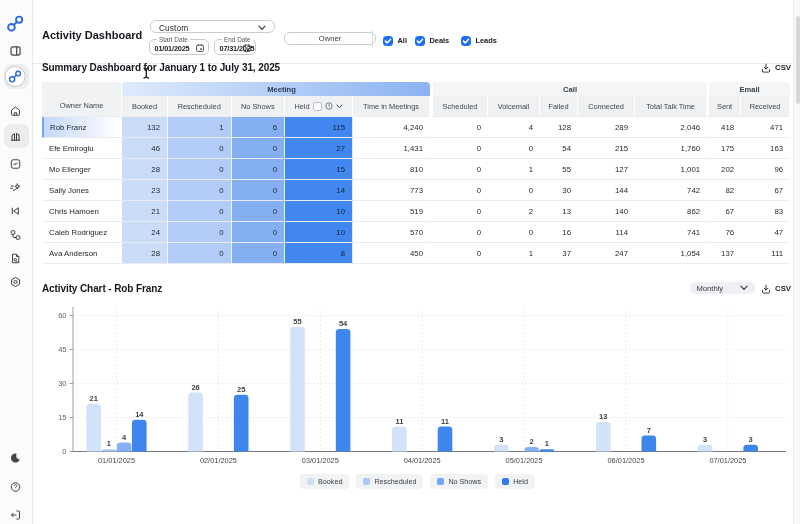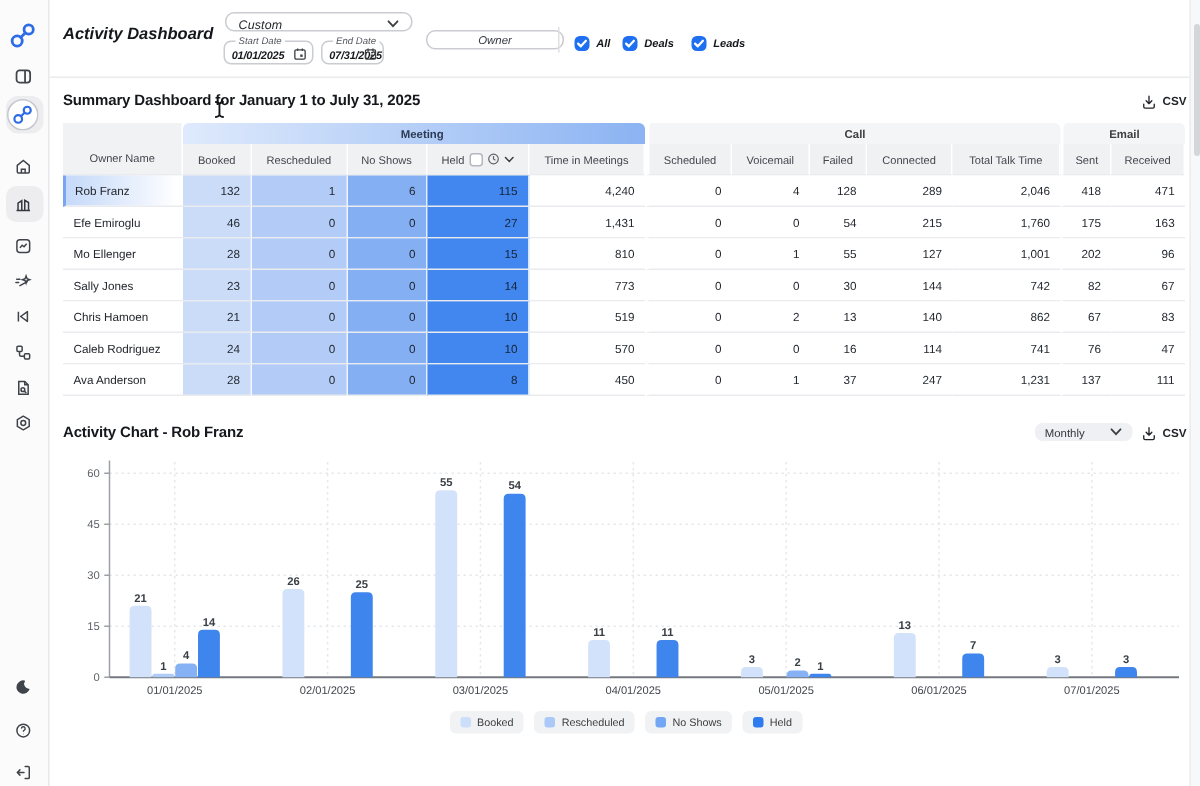--- a/index.html
+++ b/index.html
@@ -3,21 +3,21 @@
 <style>
 * { margin:0; padding:0; box-sizing:border-box; }
 html,body { width:800px; height:524px; overflow:hidden; background:#fff;
   font-family:"Liberation Sans", sans-serif; position:relative; }
 .abs { position:absolute; }
 
 #sidebar { left:0; top:0; width:33px; height:524px; background:#fbfbfc; border-right:1px solid #e8e9eb; }
 #sidebar svg { position:absolute; left:50%; transform:translateX(-54%); }
 .navbg { position:absolute; left:4px; width:25px; border-radius:7px; background:#ededef; }
 
-#topbar { left:33px; top:0; width:760px; height:52px; border-bottom:1px solid #e9eaec; background:#fff;font-style:italic; }
+#topbar { left:33px; top:12px; width:760px; height:52px; border-bottom:1px solid #e9eaec; background:#fff; }
 #h1 { position:absolute; left:9px; top:17px; font-size:11px; font-weight:bold; color:#14171c; letter-spacing:0; }
 .field { position:absolute; border:1px solid #caccd1; border-radius:5px; background:#fff; }
 #custom { left:117px; top:8px; width:125px; height:13px; border-radius:6px;padding-left:12px; }
 #custom span { position:absolute; left:8px; top:2px; font-size:8.3px; color:#1d2127; letter-spacing:0.1px; }
 #sdate { left:116px; top:27px; width:60px; height:16px; }
 #edate { left:181px; top:27px; width:42px; height:16px; }
 .flabel { position:absolute; top:-3.6px; left:7px; font-size:6.4px; color:#54585f; background:#fff; padding:0 2px; }
 .fval { position:absolute; left:4.5px; top:3.8px; font-size:7.3px; font-weight:bold; color:#17191d; letter-spacing:-0.15px; }
 .cal { position:absolute; right:4px; top:4px; }
 #owner { left:251px; top:19.5px; width:92px; height:13.5px; border-radius:6px; border:1px solid #caccd1;
@@ -250,21 +250,21 @@
         <td class="name">Ava Anderson</td>
         <td class="hb">28</td>
         <td class="hr">0</td>
         <td class="hn">0</td>
         <td class="hh">8</td>
         <td>450</td>
         <td class="gl">0</td>
         <td>1</td>
         <td>37</td>
         <td>247</td>
-        <td>1,231</td>
+        <td>1,054</td>
         <td class="g2">137</td>
         <td>111</td>
       </tr>
 </tbody>
   </table>
 
 <div class="stitle" style="left:42px; top:283px;">Activity Chart - Rob Franz</div>
 <div class="pill" style="left:690px; top:281.5px; width:65px; height:12.5px;">
   <span style="position:absolute;left:6.5px;top:2.6px;font-size:7.6px;">Monthly</span>
   <svg width="8" height="6" style="position:absolute;right:7px;top:3.8px" viewBox="0 0 8 6">

